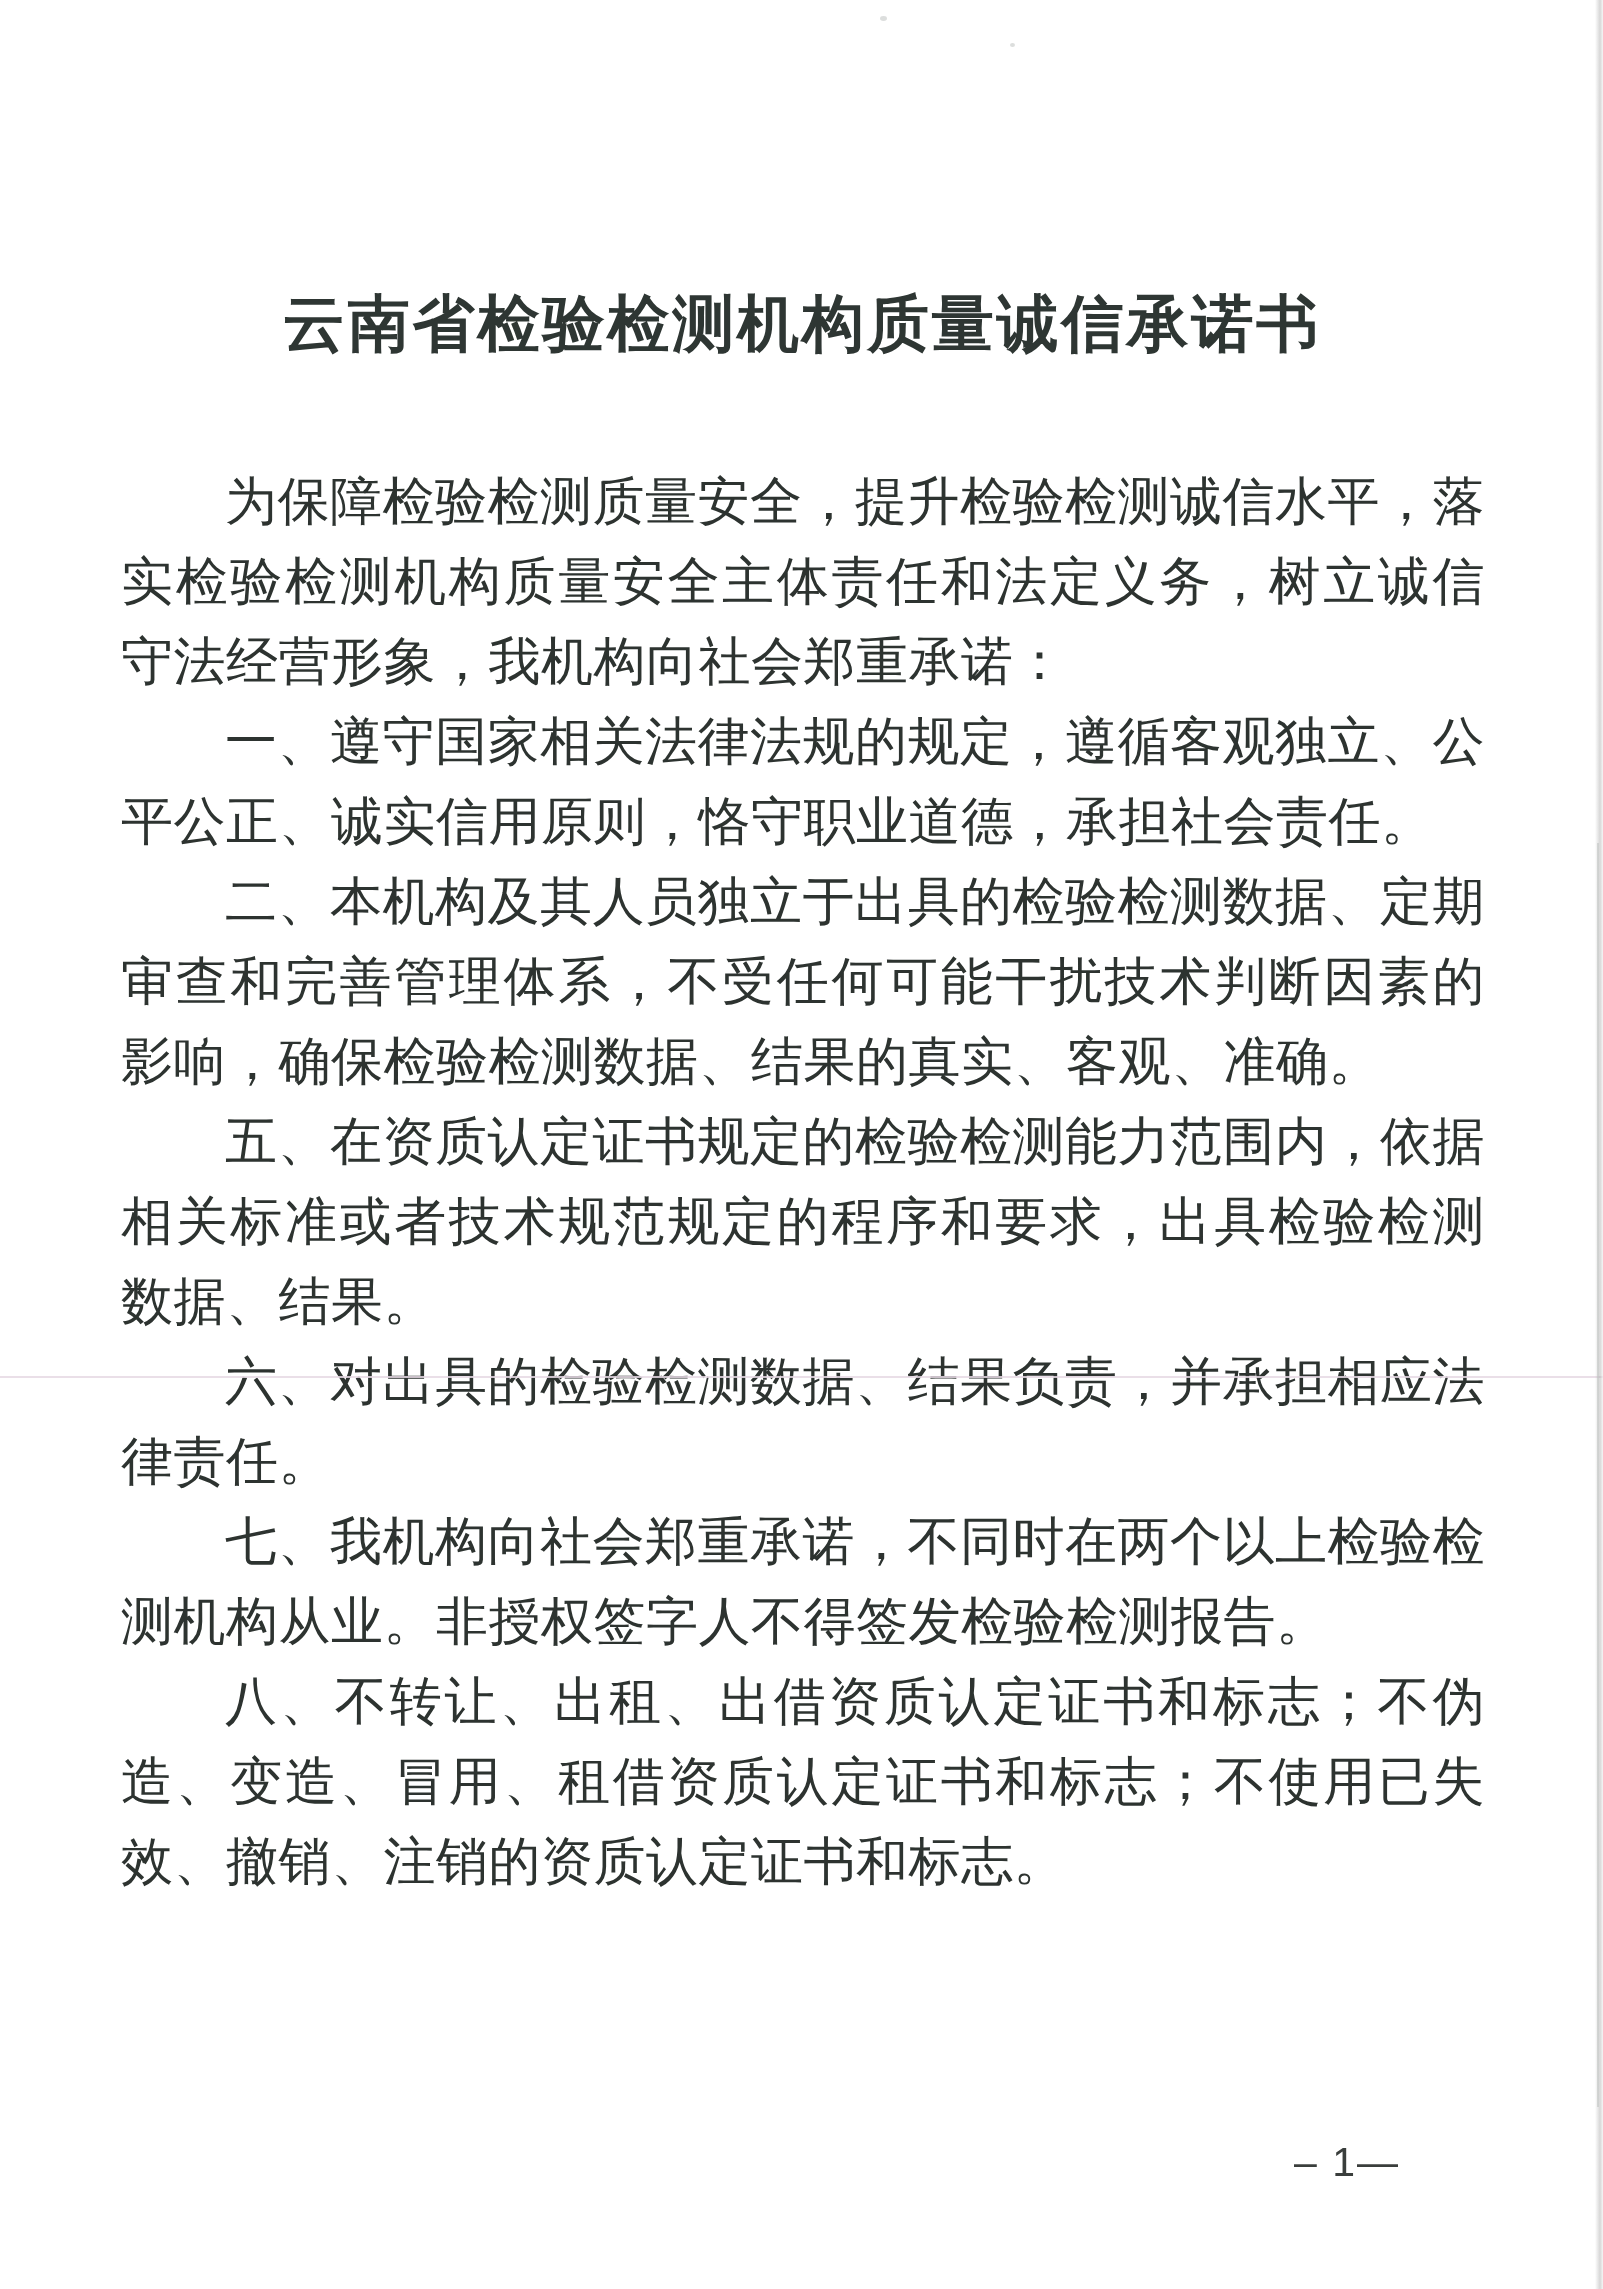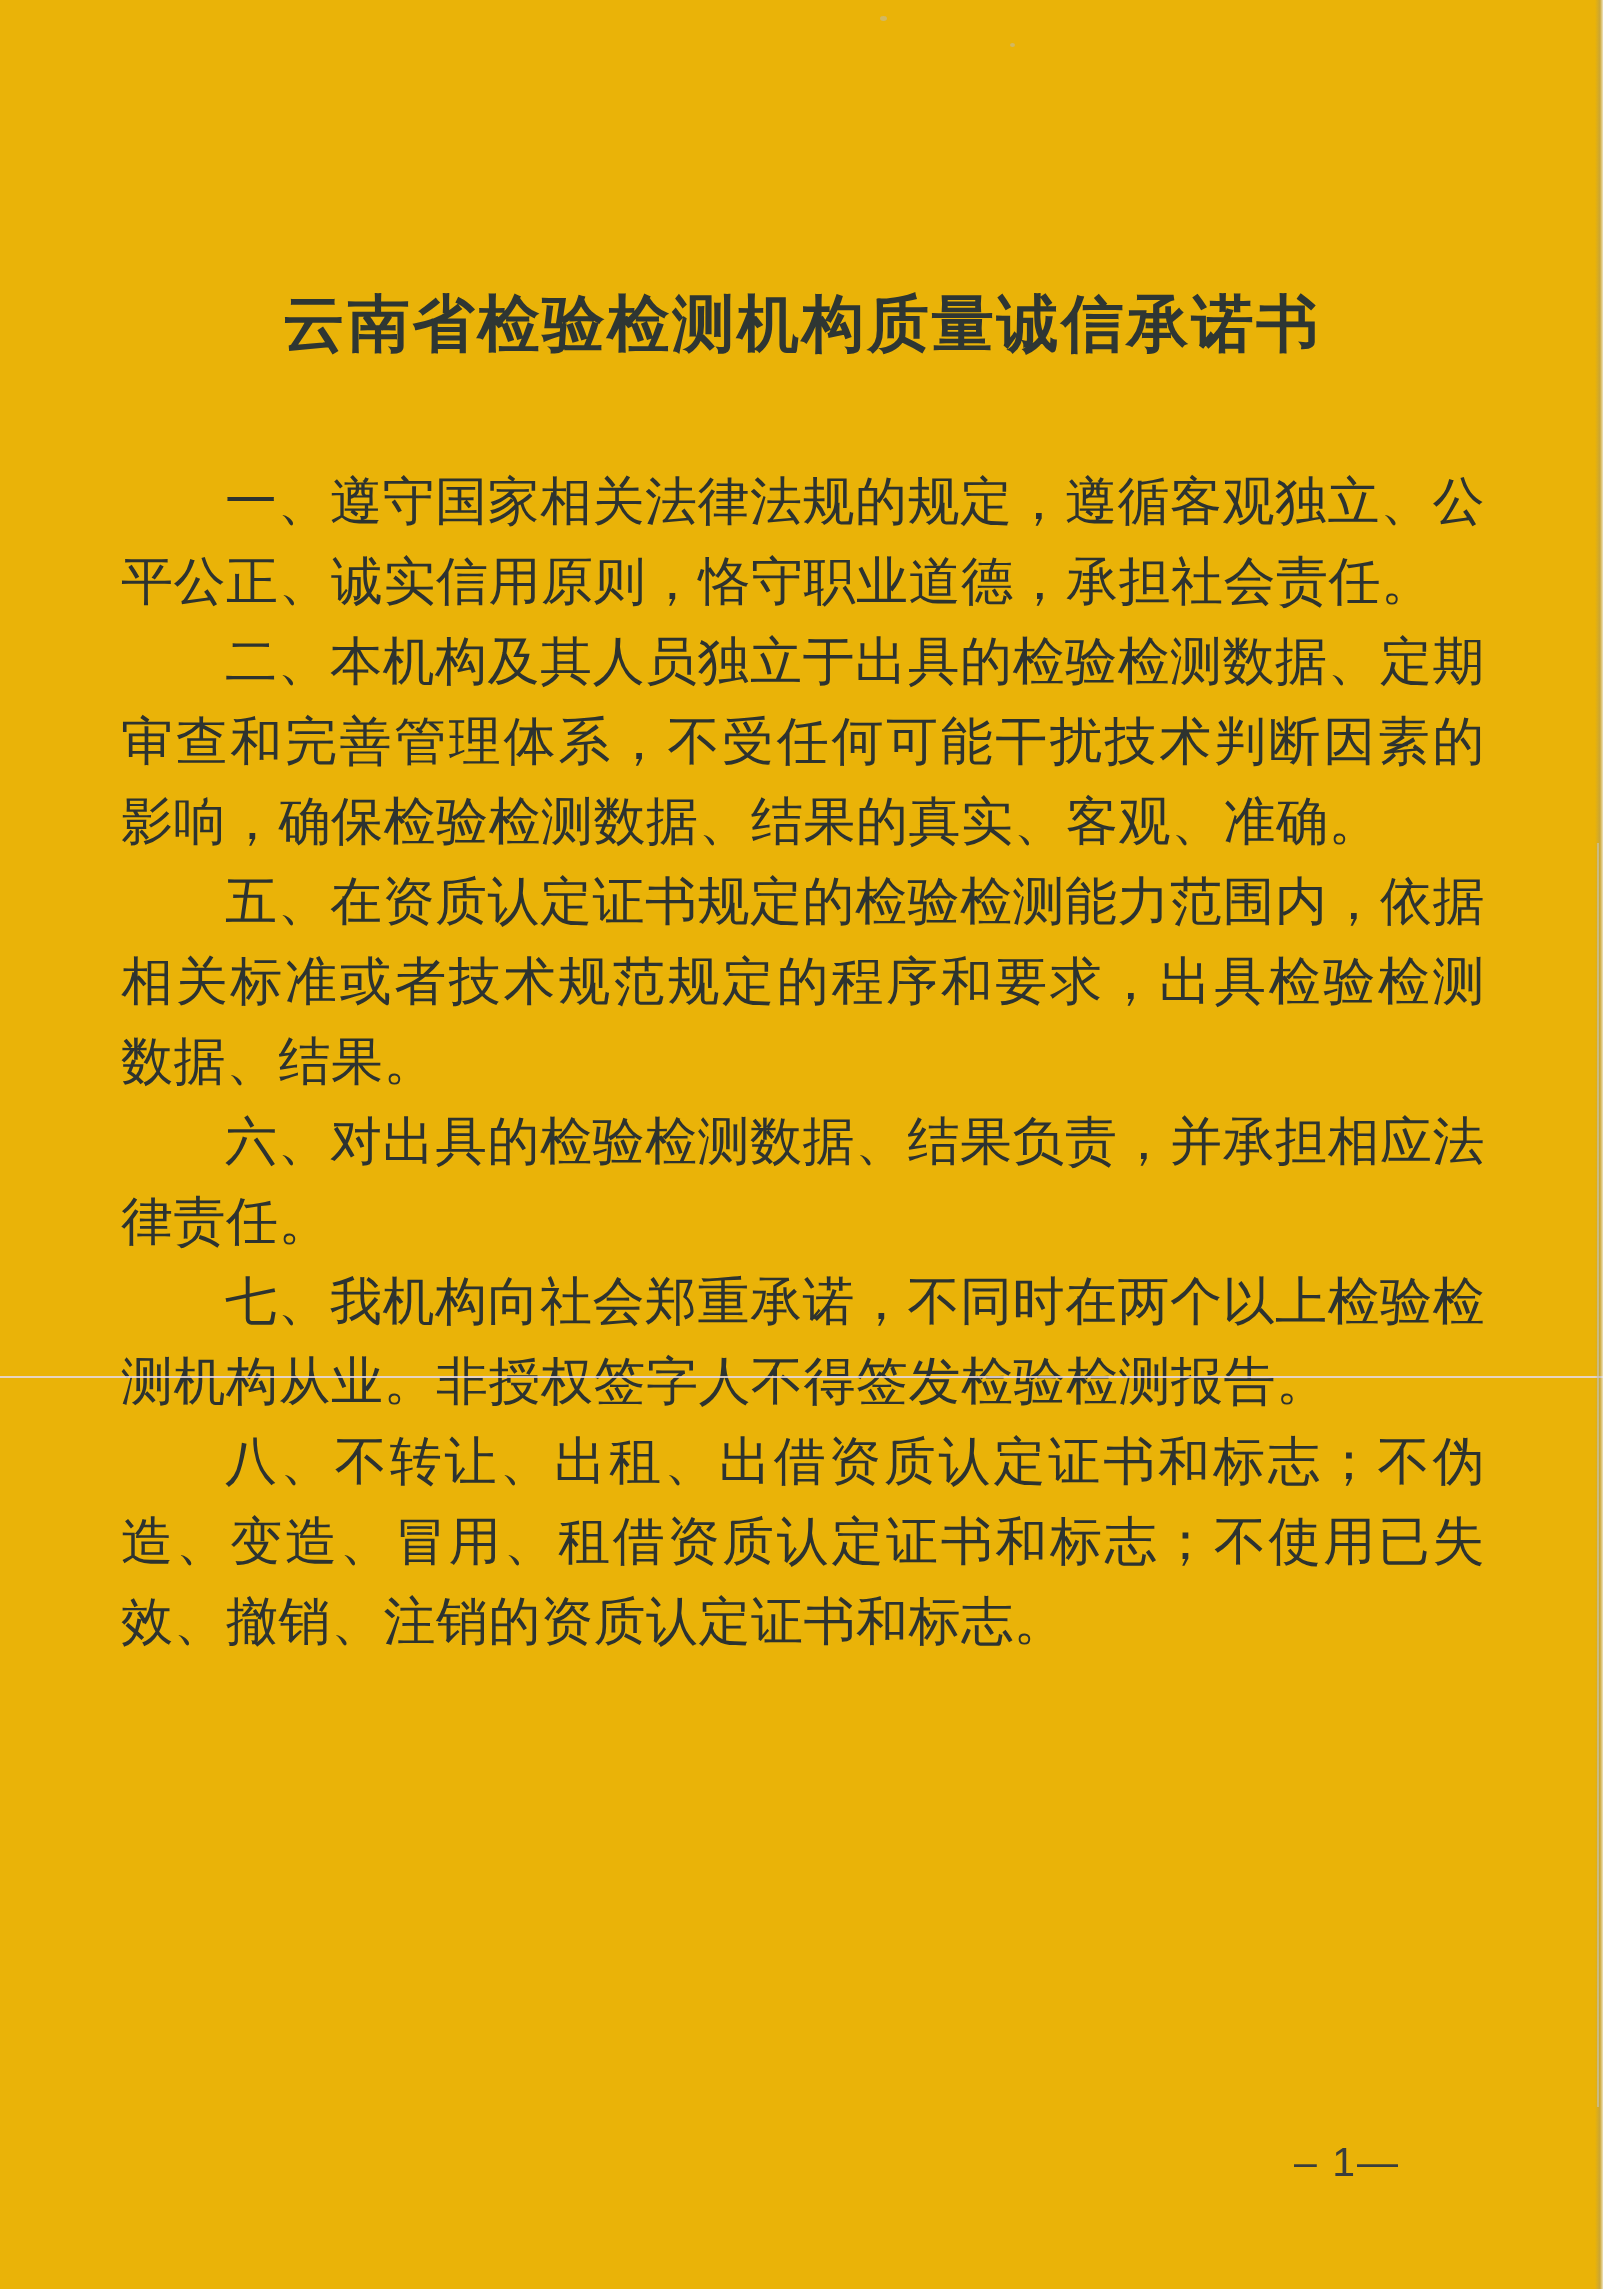--- a/index.html
+++ b/index.html
@@ -5,21 +5,21 @@
   html, body {
     margin: 0;
     padding: 0;
     background: #e9e9e9;
   }
   .page {
     position: relative;
     width: 1604px;
     height: 2290px;
     margin: 0 auto;
-    background: #eab308;
+    background: #ffffff;
     font-family: "Liberation Sans", sans-serif;
     color: #2d3330;
     overflow: hidden;
   }
   .doc-title {
     position: absolute;
     top: 282px;
     left: 120px;
     width: 1364px;
     margin: 0;
@@ -97,20 +97,21 @@
   .speck.s2 { top: 43px;  left: 1010px; width: 4.9px; height: 3.9px; }
 </style>
 </head>
 <body>
 
 <div class="page">
 
   <h1 class="doc-title">云南省检验检测机构质量诚信承诺书</h1>
 
   <div class="doc-body">
+    <p>为保障检验检测质量安全，提升检验检测诚信水平，落实检验检测机构质量安全主体责任和法定义务，树立诚信守法经营形象，我机构向社会郑重承诺：</p>
     <p>一、遵守国家相关法律法规的规定，遵循客观独立、公平公正、诚实信用原则，恪守职业道德，承担社会责任。</p>
     <p>二、本机构及其人员独立于出具的检验检测数据、定期审查和完善管理体系，不受任何可能干扰技术判断因素的影响，确保检验检测数据、结果的真实、客观、准确。</p>
     <p>五、在资质认定证书规定的检验检测能力范围内，依据相关标准或者技术规范规定的程序和要求，出具检验检测数据、结果。</p>
     <p>六、对出具的检验检测数据、结果负责，并承担相应法律责任。</p>
     <p>七、我机构向社会郑重承诺，不同时在两个以上检验检测机构从业。非授权签字人不得签发检验检测报告。</p>
     <p>八、不转让、出租、出借资质认定证书和标志；不伪造、变造、冒用、租借资质认定证书和标志；不使用已失效、撤销、注销的资质认定证书和标志。</p>
   </div>
 
   <div class="scan-line"></div>
   <div class="scan-edge"></div>

